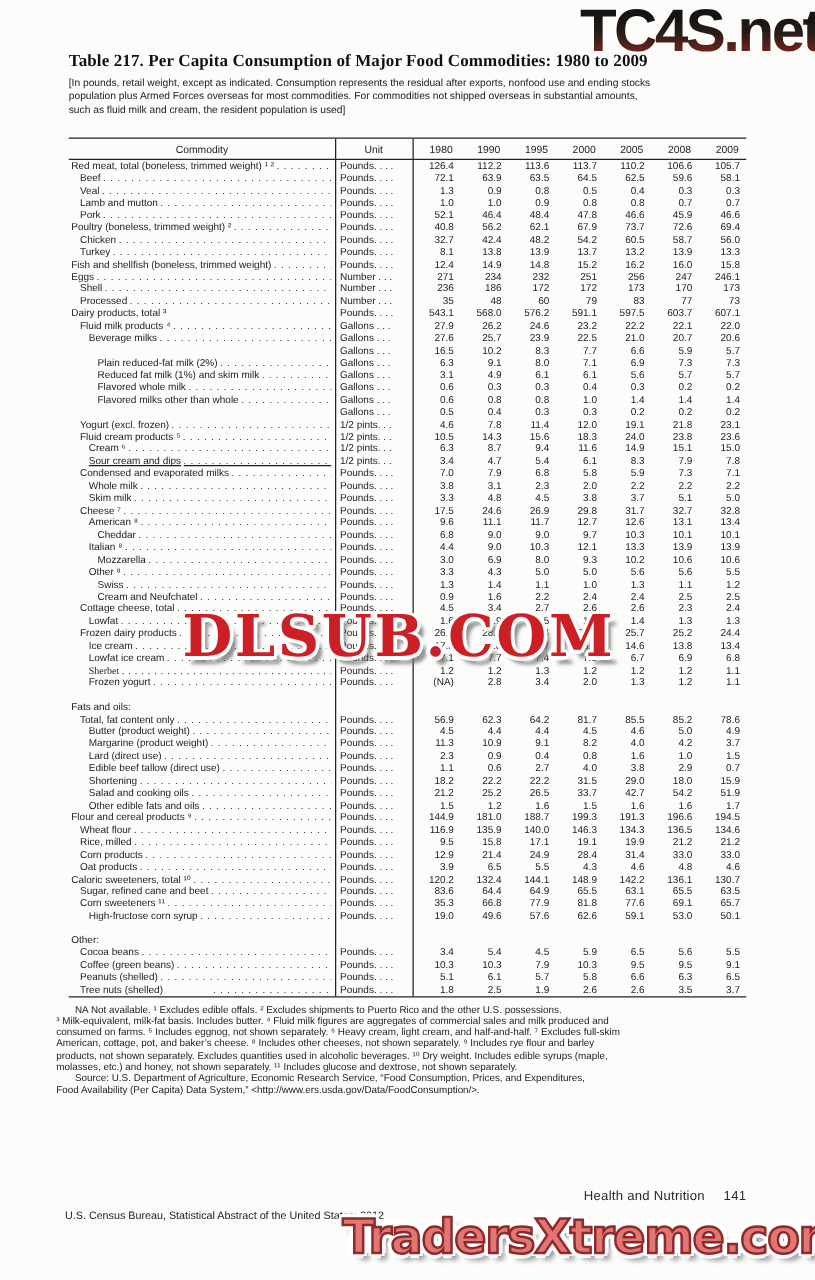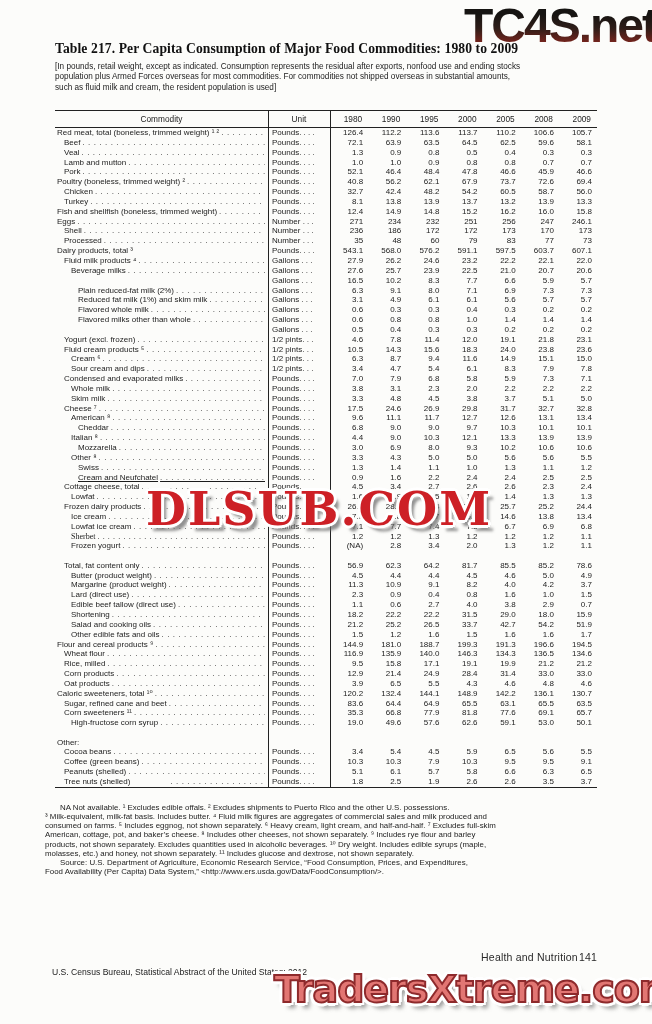--- a/index.html
+++ b/index.html
@@ -44,21 +44,21 @@
   .ldr{flex:1;overflow:hidden;white-space:nowrap;margin:0 1px 0 2px;}
   .ldr::after{content:". . . . . . . . . . . . . . . . . . . . . . . . . . . . . . . . . . . . . . . . . . . . . . . . . . . . . . . . . . .";letter-spacing:.6px;}
   .unitcell{width:64px;box-sizing:border-box;padding-left:6px;overflow:hidden;white-space:nowrap;}
   .datacells{flex:1;display:flex;}
   .vcell{flex:1;text-align:right;padding-right:5px;}
 
   .footnotes{position:absolute;left:45px;top:803px;width:540px;font-size:7.9px;line-height:9.15px;}
   .fn-ind{text-indent:15px;}
 
   .running-head{position:absolute;top:951px;right:55px;font-size:10.5px;letter-spacing:.2px;color:#2a2a2a;}
-  .running-head .pageno{margin-left:1px;}
+  .running-head .pageno{margin-left:15px;}
   .source-line{position:absolute;left:52px;top:967px;font-size:8.6px;color:#222;}
 </style>
 </head>
 <body>
 
 <div class="page">
   <div class="wm wm-tc4s">TC4S.net</div>
 
   <h1 class="title">Table 217. Per Capita Consumption of Major Food Commodities: 1980 to 2009</h1>
 
@@ -463,21 +463,21 @@
             <div class="vcell">6.3</div>
             <div class="vcell">8.7</div>
             <div class="vcell">9.4</div>
             <div class="vcell">11.6</div>
             <div class="vcell">14.9</div>
             <div class="vcell">15.1</div>
             <div class="vcell">15.0</div>
           </div>
         </div>
         <div class="trow">
-          <div class="lblcell" style="padding-left: 16px;">
+          <div class="lblcell" style="padding-left: 16px; text-decoration: underline;">
             <span class="lbl">Sour cream and dips</span>
             <span class="ldr"></span>
           </div>
           <div class="unitcell">1/2 pints. . .</div>
           <div class="datacells">
             <div class="vcell">3.4</div>
             <div class="vcell">4.7</div>
             <div class="vcell">5.4</div>
             <div class="vcell">6.1</div>
             <div class="vcell">8.3</div>
@@ -639,21 +639,21 @@
             <div class="vcell">1.3</div>
             <div class="vcell">1.4</div>
             <div class="vcell">1.1</div>
             <div class="vcell">1.0</div>
             <div class="vcell">1.3</div>
             <div class="vcell">1.1</div>
             <div class="vcell">1.2</div>
           </div>
         </div>
         <div class="trow">
-          <div class="lblcell" style="padding-left: 23px; text-decoration: underline;">
+          <div class="lblcell" style="padding-left: 23px;">
             <span class="lbl">Cream and Neufchatel</span>
             <span class="ldr"></span>
           </div>
           <div class="unitcell">Pounds. . . .</div>
           <div class="datacells">
             <div class="vcell">0.9</div>
             <div class="vcell">1.6</div>
             <div class="vcell">2.2</div>
             <div class="vcell">2.4</div>
             <div class="vcell">2.4</div>
@@ -767,20 +767,27 @@
             <div class="vcell">(NA)</div>
             <div class="vcell">2.8</div>
             <div class="vcell">3.4</div>
             <div class="vcell">2.0</div>
             <div class="vcell">1.3</div>
             <div class="vcell">1.2</div>
             <div class="vcell">1.1</div>
           </div>
         </div>
         <div class="gaprow"></div>
+        <div class="trow sect">
+          <div class="lblcell" style="padding-left: 2px;">
+            <span class="lbl">Fats and oils:</span>
+          </div>
+          <div class="unitcell"></div>
+          <div class="datacells"></div>
+        </div>
         <div class="trow">
           <div class="lblcell" style="padding-left: 9px;">
             <span class="lbl">Total, fat content only</span>
             <span class="ldr"></span>
           </div>
           <div class="unitcell">Pounds. . . .</div>
           <div class="datacells">
             <div class="vcell">56.9</div>
             <div class="vcell">62.3</div>
             <div class="vcell">64.2</div>

